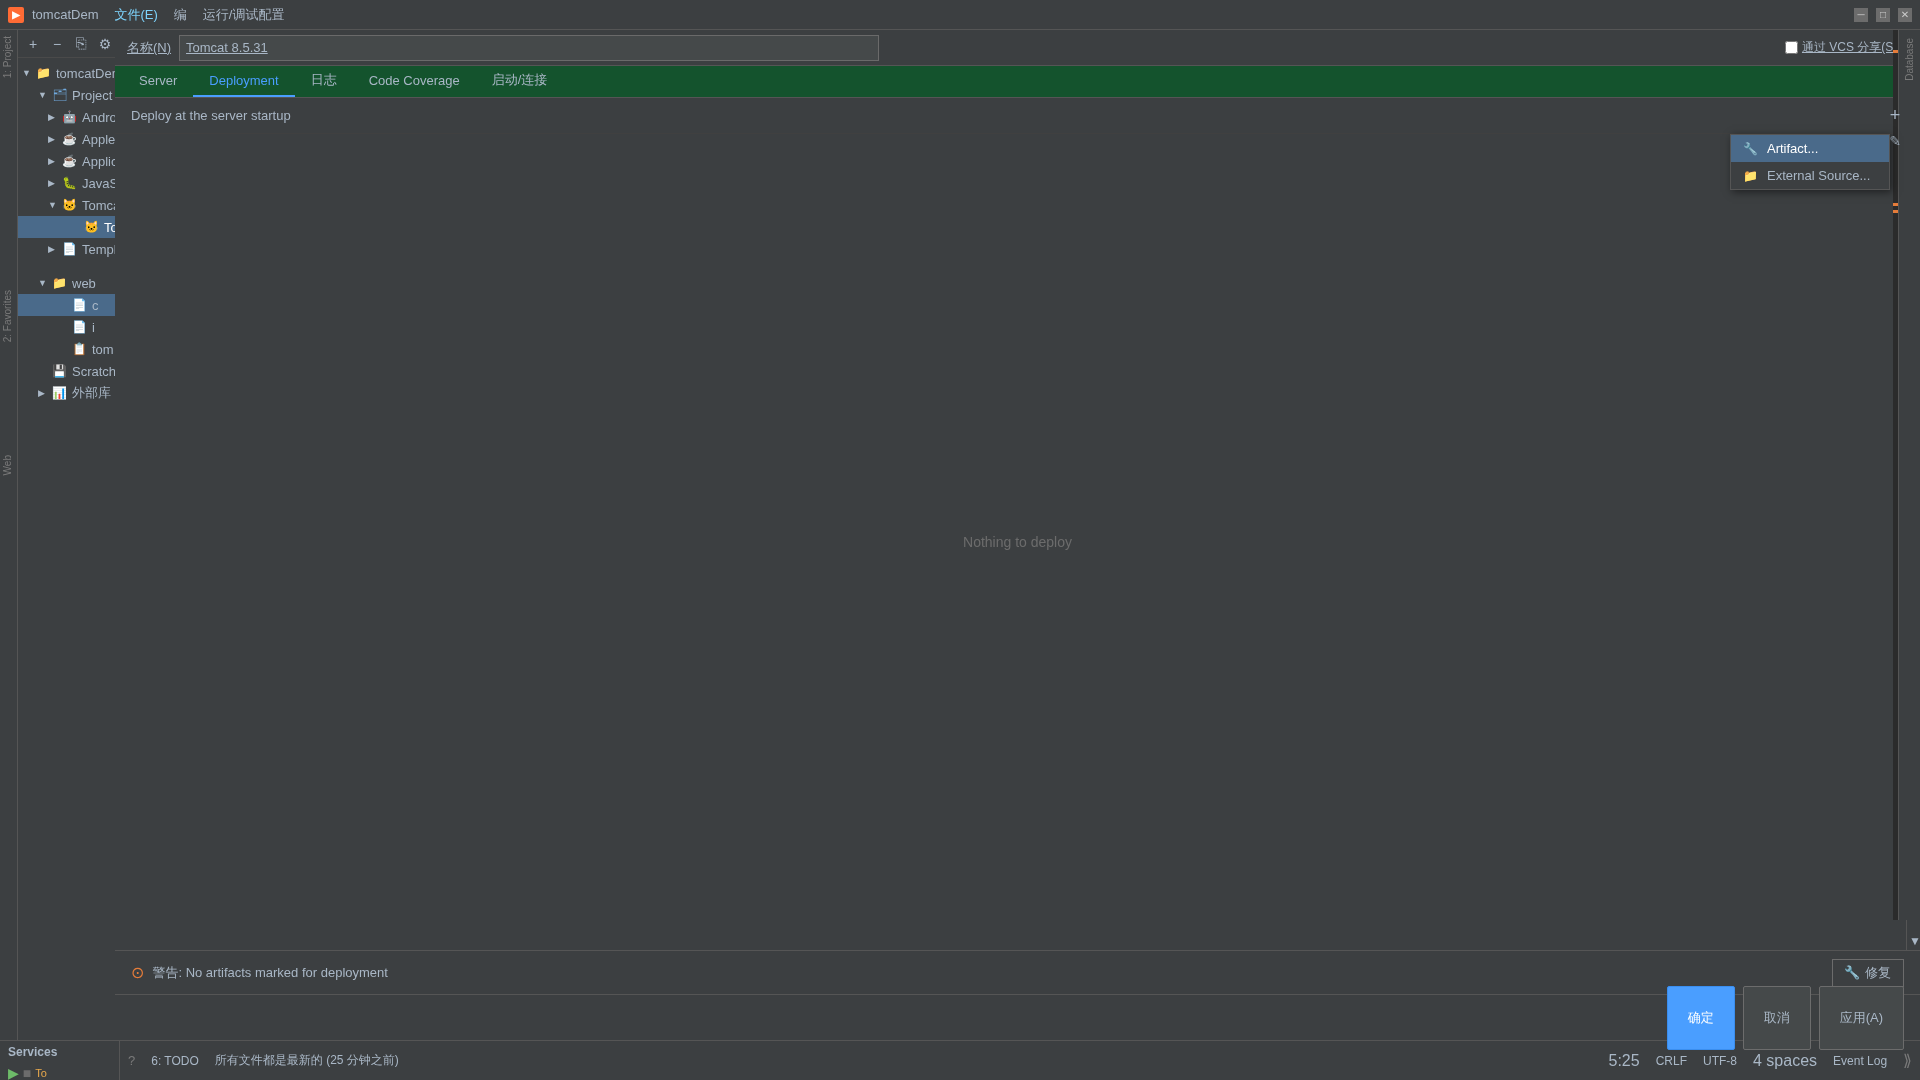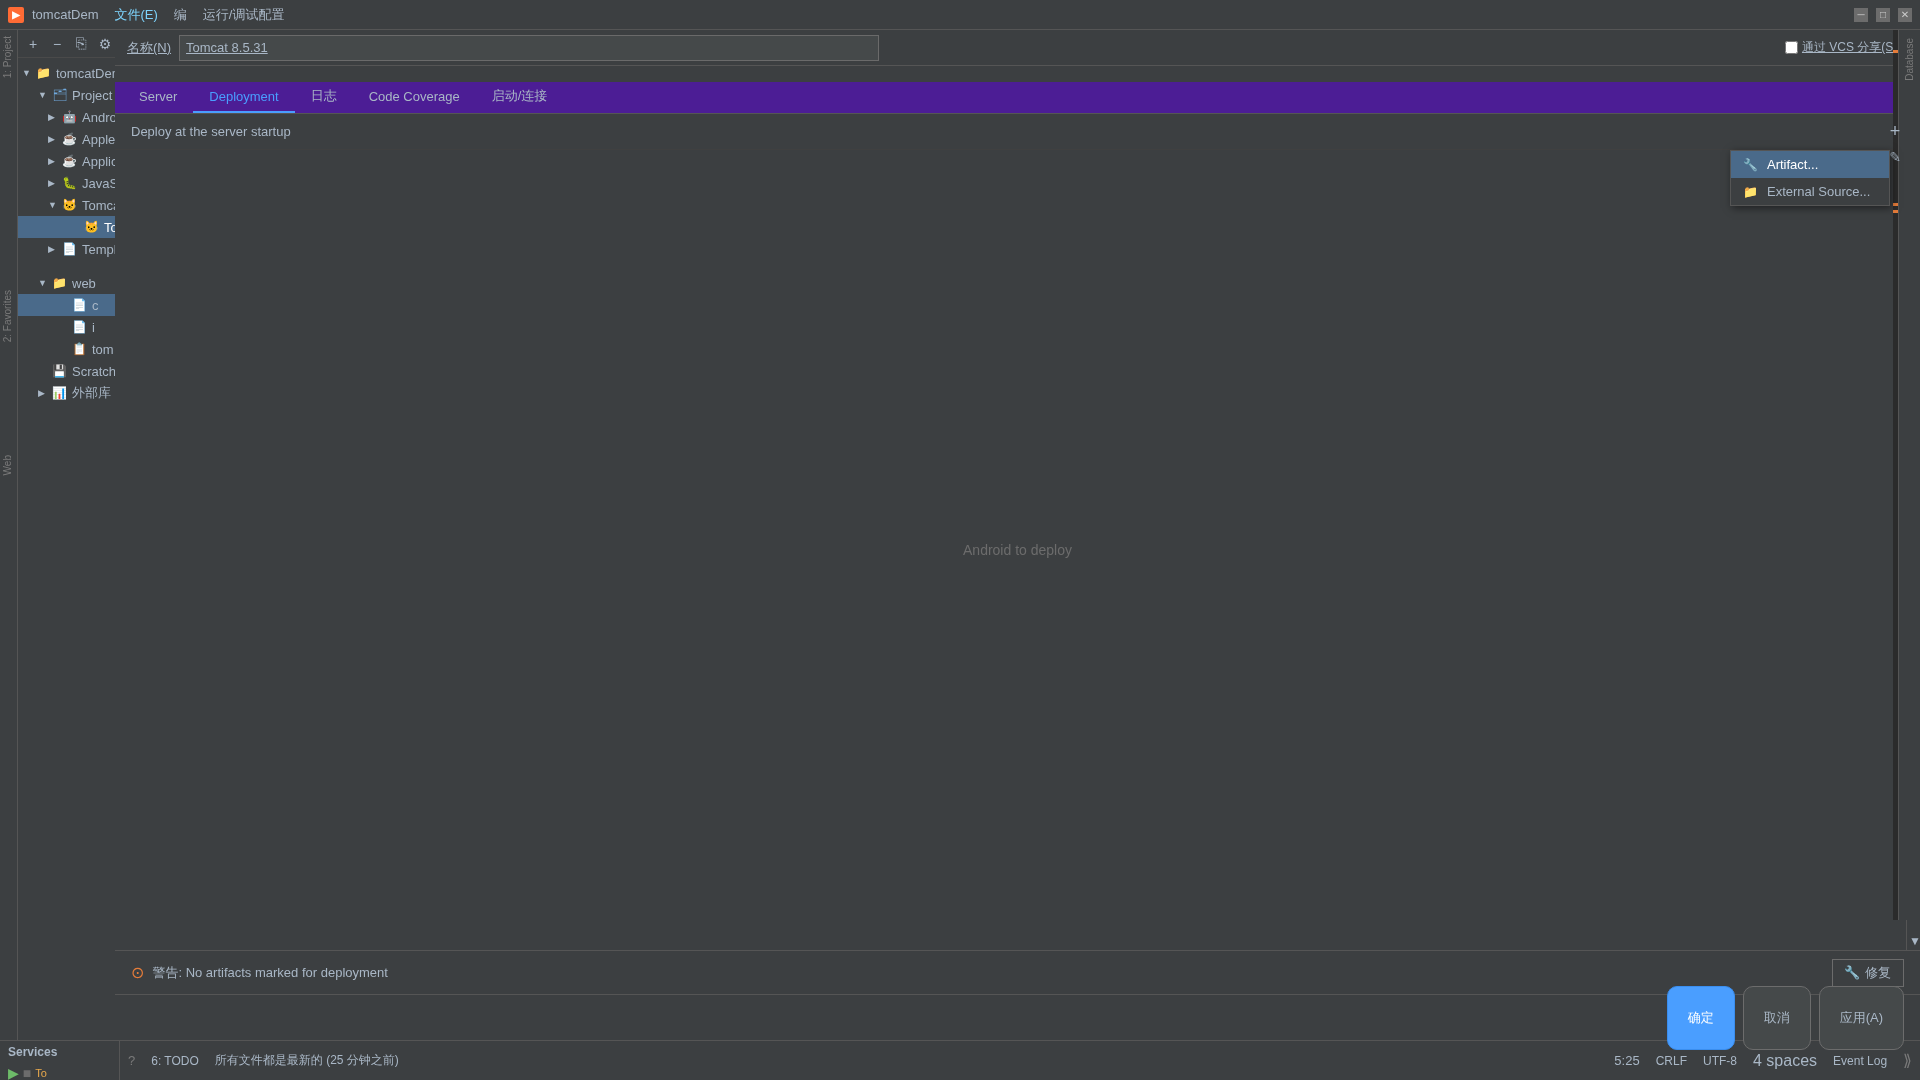--- a/index.html
+++ b/index.html
@@ -164,26 +164,25 @@
       display: flex;
       align-items: center;
       gap: 4px;
       font-size: 12px;
       color: #a9b7c6;
     }
 
     
     .tabs-bar {
       display: flex;
-      background: #4c1d95;
+      background: #14532d;
       border-bottom: 1px solid #555;
       height: 32px;
       align-items: flex-end;
       padding: 0 8px;
-      margin-top: 16px;
     }
     .tab {
       padding: 6px 16px;
       font-size: 13px;
       color: #a9b7c6;
       cursor: pointer;
       border-bottom: 2px solid transparent;
       height: 32px;
       display: flex;
       align-items: center;
@@ -249,21 +248,21 @@
       background: #3c3f41;
       border-top: 1px solid #555;
       height: 46px;
       align-items: center;
     }
     .action-btn {
       padding: 22px 20px;
       font-size: 13px;
       cursor: pointer;
       border: 1px solid #6c6c6c;
-      border-radius: 10px;
+      border-radius: 2px;
     }
     .action-btn-primary {
       background: #4a9eff;
       color: white;
       border-color: #3a8eef;
     }
     .action-btn-secondary {
       background: #45494a;
       color: #a9b7c6;
     }
@@ -511,21 +510,21 @@
         </div>
         <div class="dropdown-item">
           <span class="dropdown-item-icon">📁</span>
           <span>External Source...</span>
         </div>
       </div>
 
       <div class="deploy-header">Deploy at the server startup</div>
 
       <div class="deploy-empty">
-        <span>Android to deploy</span>
+        <span>Nothing to deploy</span>
       </div>
 
       <div style="position:absolute;right:0;top:0;bottom:0;width:14px;background:#3c3f41;border-left:1px solid #555;display:flex;flex-direction:column;">
         <div style="width:12px;height:30px;background:#6c6c6c;margin:2px auto;border-radius:2px;"></div>
         <div style="flex:1;"></div>
         <button style="background:none;border:none;color:#a9b7c6;cursor:pointer;font-size:12px;padding:2px;">▼</button>
       </div>
     </div>
 
     <div class="bottom-content">
@@ -570,21 +569,21 @@
 
   </div>
 
   <div style="flex:1;display:flex;align-items:center;padding:0 8px;background:#3c3f41;gap:16px;">
     <div style="display:flex;align-items:center;gap:4px;">
       <span style="cursor:pointer;color:#7a7a7a;">?</span>
     </div>
     <div style="font-size:12px;color:#a9b7c6;cursor:pointer;">6: TODO</div>
     <div style="font-size:12px;color:#a9b7c6;">所有文件都是最新的 (25 分钟之前)</div>
     <div style="margin-left:auto;display:flex;align-items:center;gap:16px;">
-      <span style="font-size:13px;">5:25</span>
+      <span style="font-size:16px;">5:25</span>
       <span style="font-size:12px;cursor:pointer;">CRLF</span>
       <span style="font-size:12px;cursor:pointer;">UTF-8</span>
       <span style="font-size:16px;cursor:pointer;">4 spaces</span>
     </div>
     <span style="font-size:12px;color:#a9b7c6;cursor:pointer;">Event Log</span>
     <span style="cursor:pointer;color:#7a7a7a;font-size:16px;">⟫</span>
   </div>
 </div>
 
 </body></html>

